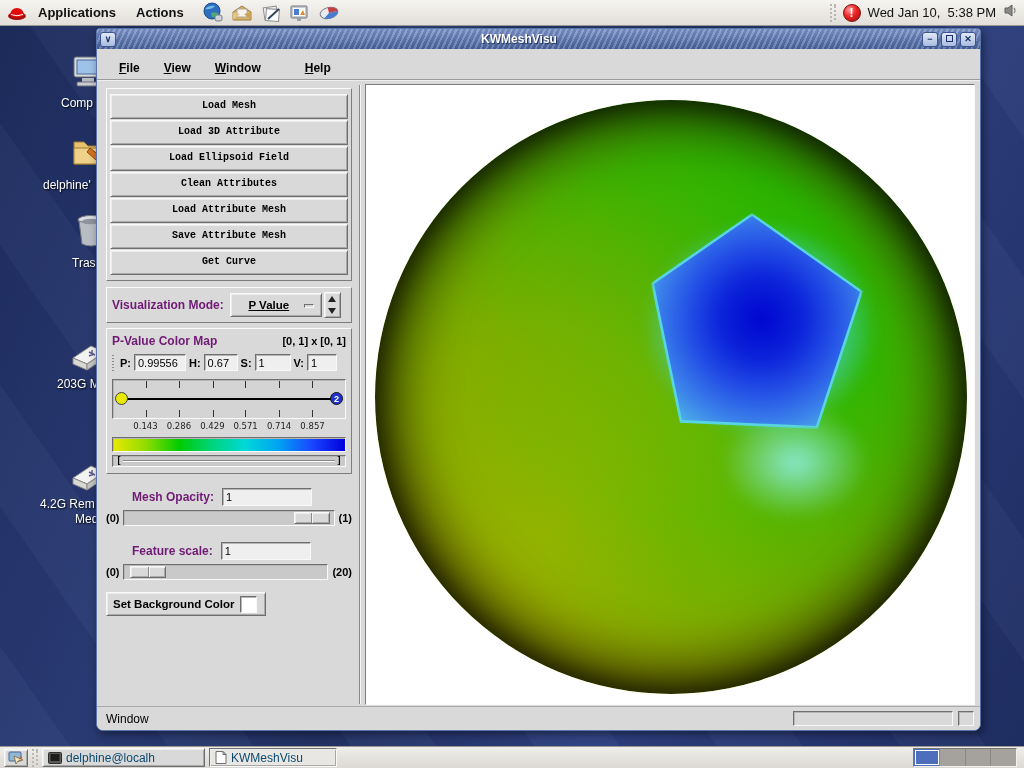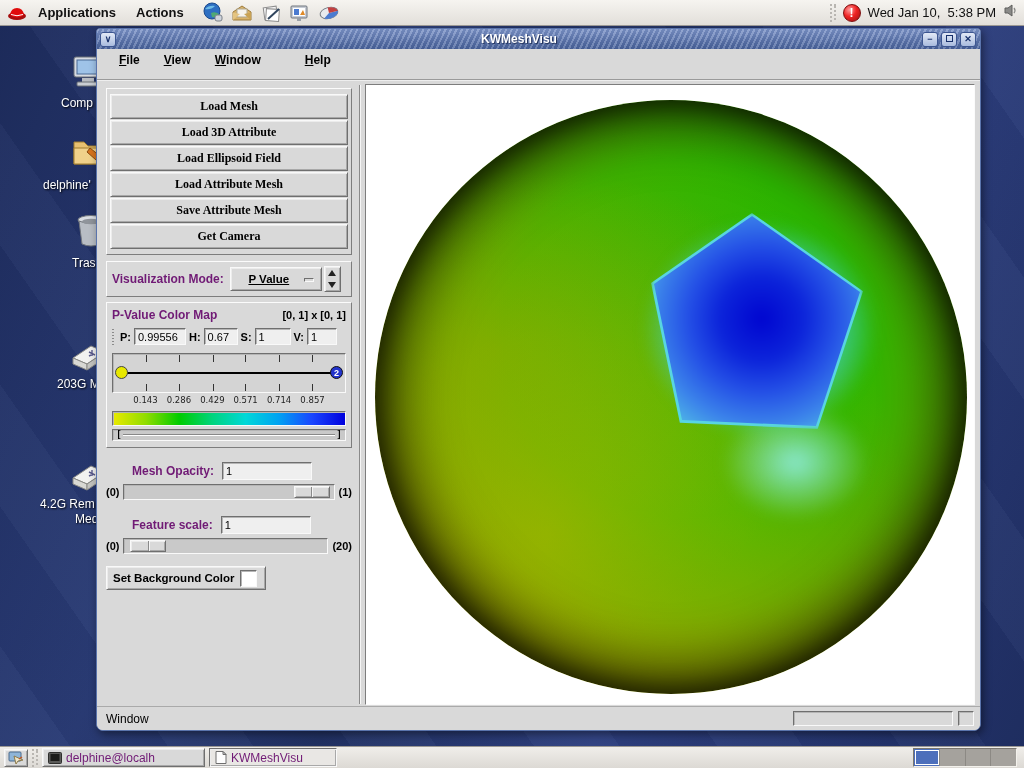--- a/index.html
+++ b/index.html
@@ -48,40 +48,40 @@
     background:linear-gradient(#e2e9f6,#a9bbde); border:1px solid #3c5590;
     color:#17306b; font-size:9px; font-weight:bold; line-height:13px; text-align:center; }
   .wmenu-btn { margin-left:3px; }
   .tb-title { position:relative; z-index:2; flex:1; text-align:center; color:#fff;
     font-size:12px; font-weight:bold; text-shadow:1px 1px 1px #1c2c55; }
   .tb-right { position:relative; z-index:2; display:flex; gap:3px; margin-right:4px; }
   .max-glyph { display:inline-block; width:7px; height:7px; border:1.5px solid #17306b; margin-top:2.5px; }
 
   .menubar { position:absolute; left:0; top:20px; width:100%; height:32px;
     background:#d9d9d9; border-bottom:2px groove #eee;
-    display:flex; align-items:flex-start; padding-left:12px; gap:4px; }
+    display:flex; align-items:flex-end; padding-left:12px; gap:4px; }
   .menu-item { font-size:12px; font-weight:bold; color:#000; padding:4px 10px; }
   .menu-item u { text-decoration:underline; }
   .menu-gap { width:16px; }
 
   .wcontent { position:absolute; left:0; top:52px; width:100%; height:627px; background:#d9d9d9; }
   .vsep { position:absolute; left:262px; top:4px; bottom:4px; width:2px;
     border-left:1px solid #8a8a8a; border-right:1px solid #f5f5f5; }
 
   
   .left-panel { position:absolute; left:4px; top:2px; width:256px; bottom:2px; padding:5px 5px; }
   .frame { border:1px solid; border-color:#fbfbfb #7d7d7d #7d7d7d #fbfbfb; }
   .tk-raised { background:#d9d9d9; border:1px solid; border-color:#f9f9f9 #6f6f6f #6f6f6f #f9f9f9;
     box-shadow:inset 1px 1px 0 #ececec, inset -1px -1px 0 #a8a8a8; }
   .tk-sunken { border:1px solid; border-color:#6f6f6f #f9f9f9 #f9f9f9 #6f6f6f;
     box-shadow:inset 1px 1px 0 #b5b5b5; }
 
   .buttons-group { padding:4px 3px; }
-  .tk-button { width:100%; height:25px; margin:1px 0; font-family:Liberation Serif, serif;
-    font-size:12px; font-weight:bold; color:#000; text-align:center; line-height:22px; cursor:default; }
+  .tk-button { width:100%; height:25px; margin:1px 0; font-family:Liberation Mono, monospace;
+    font-size:10px; font-weight:bold; color:#000; text-align:center; line-height:22px; cursor:default; }
 
   .vis-group { margin-top:6px; padding:4px 5px; display:flex; align-items:center; }
   .bold-label { font-size:12px; font-weight:bold; color:#701a75; }
   .dropdown { margin-left:6px; width:92px; height:24px; display:flex; align-items:center;
     justify-content:center; position:relative; font-size:11.5px; font-weight:bold;text-decoration:underline; }
   .dd-dash { position:absolute; right:7px; top:10px; width:10px; height:4px;
     border:1px solid; border-color:#6f6f6f #f9f9f9 #f9f9f9 #6f6f6f; background:#d9d9d9; }
   .spinner { margin-left:2px; width:17px; height:26px; display:flex; flex-direction:column; }
   .spin-btn { flex:1; display:flex; align-items:center; justify-content:center; }
   .tri-up { width:0; height:0; border-left:4px solid transparent; border-right:4px solid transparent;
@@ -160,21 +160,21 @@
   .sb-text { position:absolute; left:9px; top:5px; font-size:12px; color:#000; }
   .sb-progress { position:absolute; right:27px; top:4px; width:160px; height:15px; background:#d9d9d9; }
   .sb-grip { position:absolute; right:6px; top:4px; width:16px; height:15px; background:#d9d9d9; }
 
   
   .bottom-panel { position:absolute; left:0; bottom:0; width:1024px; height:22px;
     background:linear-gradient(#f0eeea,#dcd9d4); border-top:1px solid #9b9894;
     display:flex; align-items:center; padding:0 4px; gap:4px; z-index:50; }
   .sd-btn { width:24px; height:18px; display:flex; align-items:center; justify-content:center; }
   .task-btn { height:19px; display:flex; align-items:center; gap:4px; padding:0 5px;
-    font-size:12px; color:#701a75; overflow:hidden; white-space:nowrap; }
+    font-size:12px; color:#0c4a6e; overflow:hidden; white-space:nowrap; }
   .task1 { width:163px; }
   .task2 { width:128px; background:#e9e7e4; border-color:#6f6f6f #f9f9f9 #f9f9f9 #6f6f6f; }
   .task-label { overflow:hidden; white-space:nowrap; }
   .pager { margin-left:auto; margin-right:3px; width:104px; height:19px; display:flex;
     border:1px solid; border-color:#79766f #f3f1ec #f3f1ec #79766f; background:#a5a29d; }
   .ws { flex:1; border-right:1px solid #8c8984; }
   .ws:last-child { border-right:none; }
   .ws.active { background:#4d6fbb; outline:1px solid #fff; outline-offset:-2px; }
 </style>
 </head>
@@ -317,23 +317,24 @@
       <span class="menu-item"><u>H</u>elp</span>
     </div>
 
     <div class="wcontent">
       <div class="left-panel">
 
         <div class="frame buttons-group">
           <div class="tk-raised tk-button">Load Mesh</div>
           <div class="tk-raised tk-button">Load 3D Attribute</div>
           <div class="tk-raised tk-button">Load Ellipsoid Field</div>
+          <div class="tk-raised tk-button">Clean Attributes</div>
           <div class="tk-raised tk-button">Load Attribute Mesh</div>
           <div class="tk-raised tk-button">Save Attribute Mesh</div>
-          <div class="tk-raised tk-button">Get Camera</div>
+          <div class="tk-raised tk-button">Get Curve</div>
         </div>
 
         <div class="frame vis-group">
           <span class="bold-label">Visualization Mode:</span>
           <span class="tk-raised dropdown">
             <span style="margin-right:14px;">P Value</span>
             <span class="dd-dash"></span>
           </span>
           <span class="tk-raised spinner">
             <span class="spin-btn">

